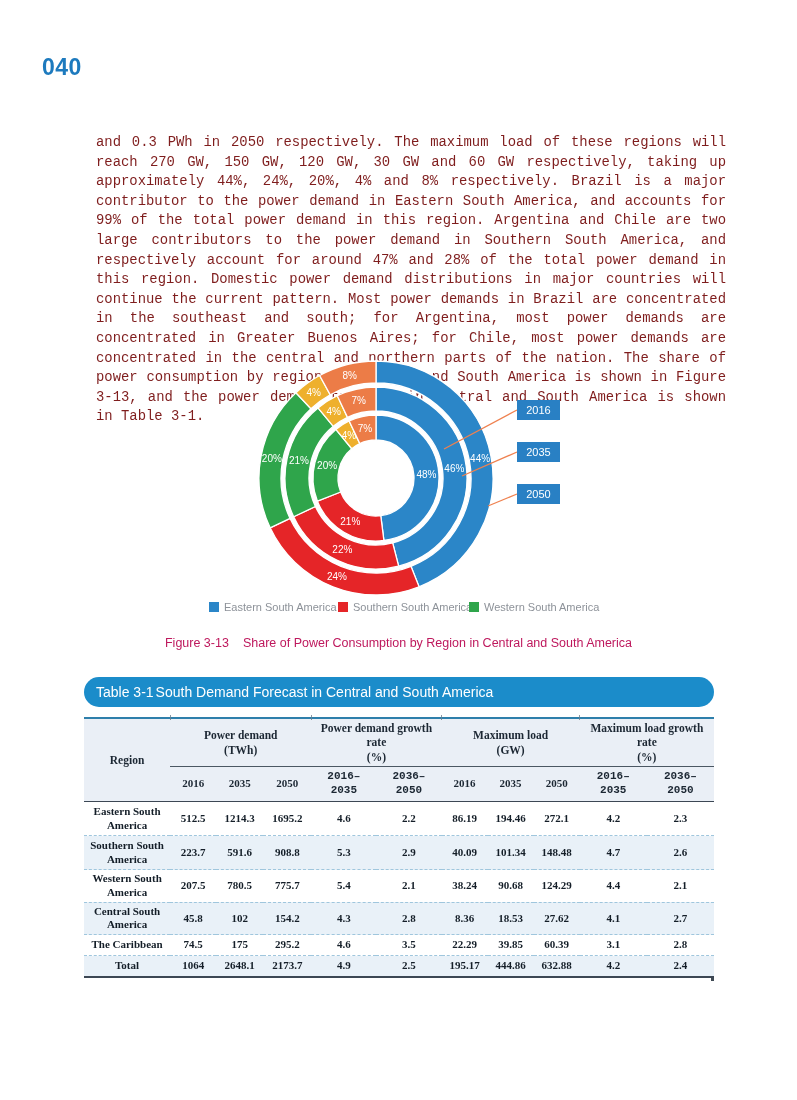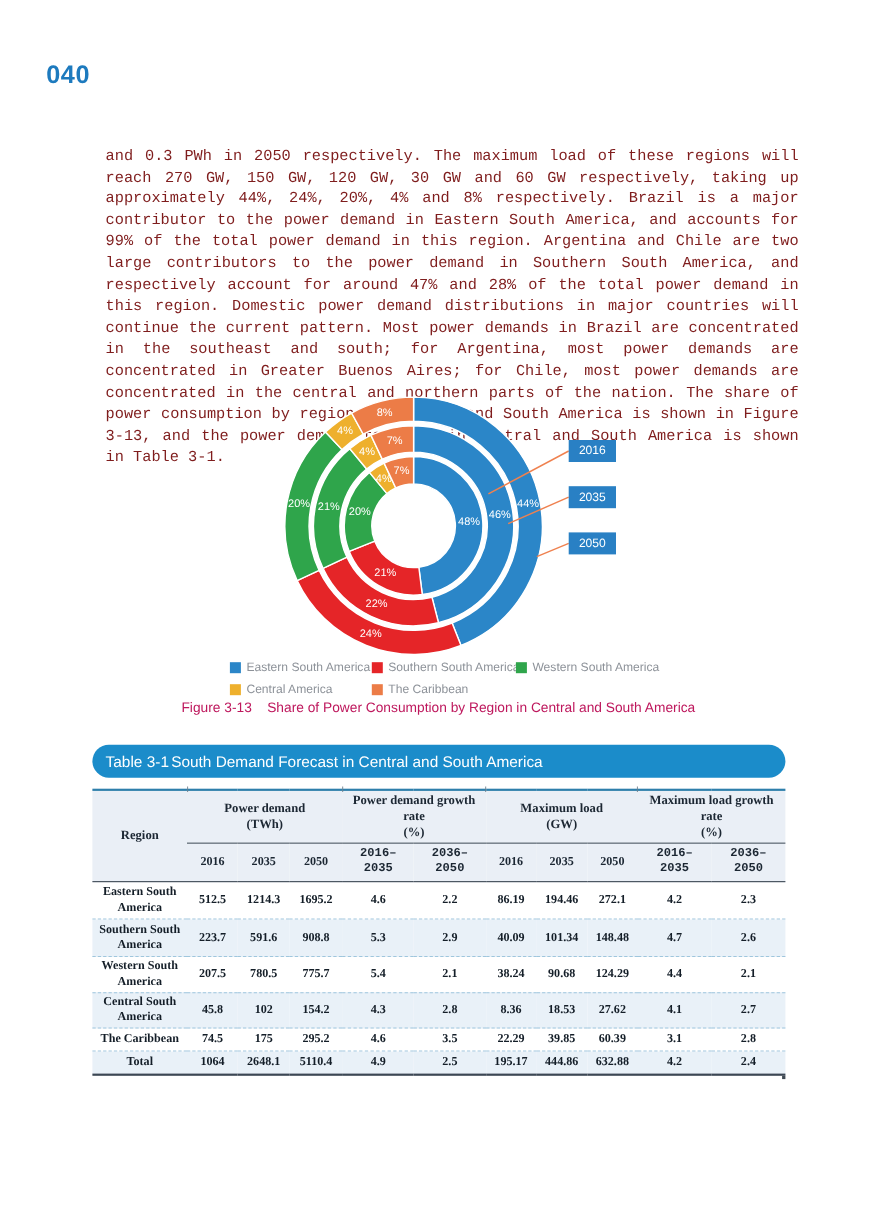--- a/index.html
+++ b/index.html
@@ -122,30 +122,20 @@
         </div>
         <div class="legend-item" style="width: 131px;">
           <span class="legend-swatch" style="background: rgb(229, 37, 40);"></span>
           <span class="legend-label">Southern South America</span>
         </div>
         <div class="legend-item">
           <span class="legend-swatch" style="background: rgb(47, 165, 75);"></span>
           <span class="legend-label">Western South America</span>
         </div>
       </div>
-      <div class="legend-row">
-        <div class="legend-item" style="width: 129px;">
-          <span class="legend-swatch" style="background: rgb(238, 176, 45);"></span>
-          <span class="legend-label">Central America</span>
-        </div>
-        <div class="legend-item" style="width: 131px;">
-          <span class="legend-swatch" style="background: rgb(236, 124, 71);"></span>
-          <span class="legend-label">The Caribbean</span>
-        </div>
-      </div>
     </div>
 
   <div class="figure-caption">
     <span class="cap-prefix">Figure 3-13</span><span>Share of Power Consumption by Region in Central and South America</span>
   </div>
 
   <div class="table-banner">
     <span class="banner-prefix">Table 3-1</span><span>South Demand Forecast in Central and South America</span>
   </div>
 
@@ -264,21 +254,21 @@
             <td>22.29</td>
             <td>39.85</td>
             <td>60.39</td>
             <td>3.1</td>
             <td>2.8</td>
           </tr>
           <tr class="alt last" style="height: 21px; padding-left: 12px;">
             <td>Total</td>
             <td>1064</td>
             <td>2648.1</td>
-            <td>5110.4</td>
+            <td>2173.7</td>
             <td>4.9</td>
             <td>2.5</td>
             <td>195.17</td>
             <td>444.86</td>
             <td>632.88</td>
             <td>4.2</td>
             <td>2.4</td>
           </tr>
         </tbody>
     </table>

